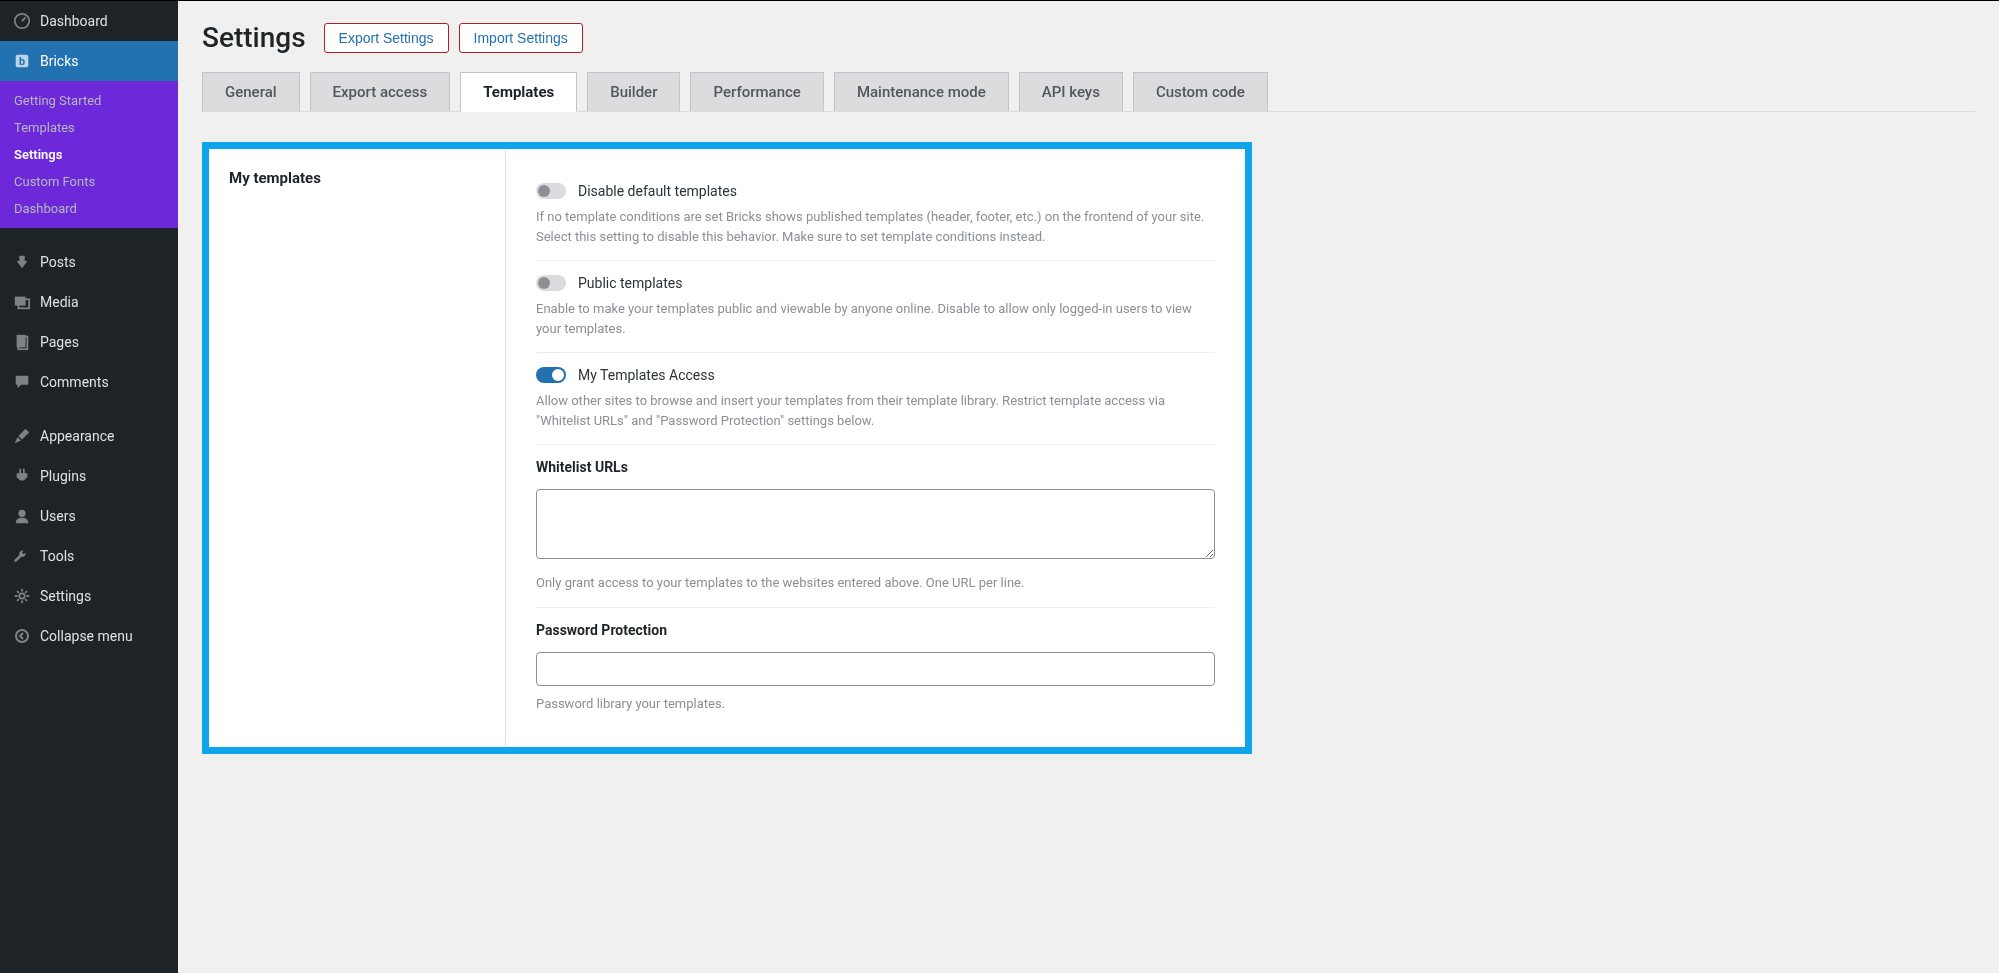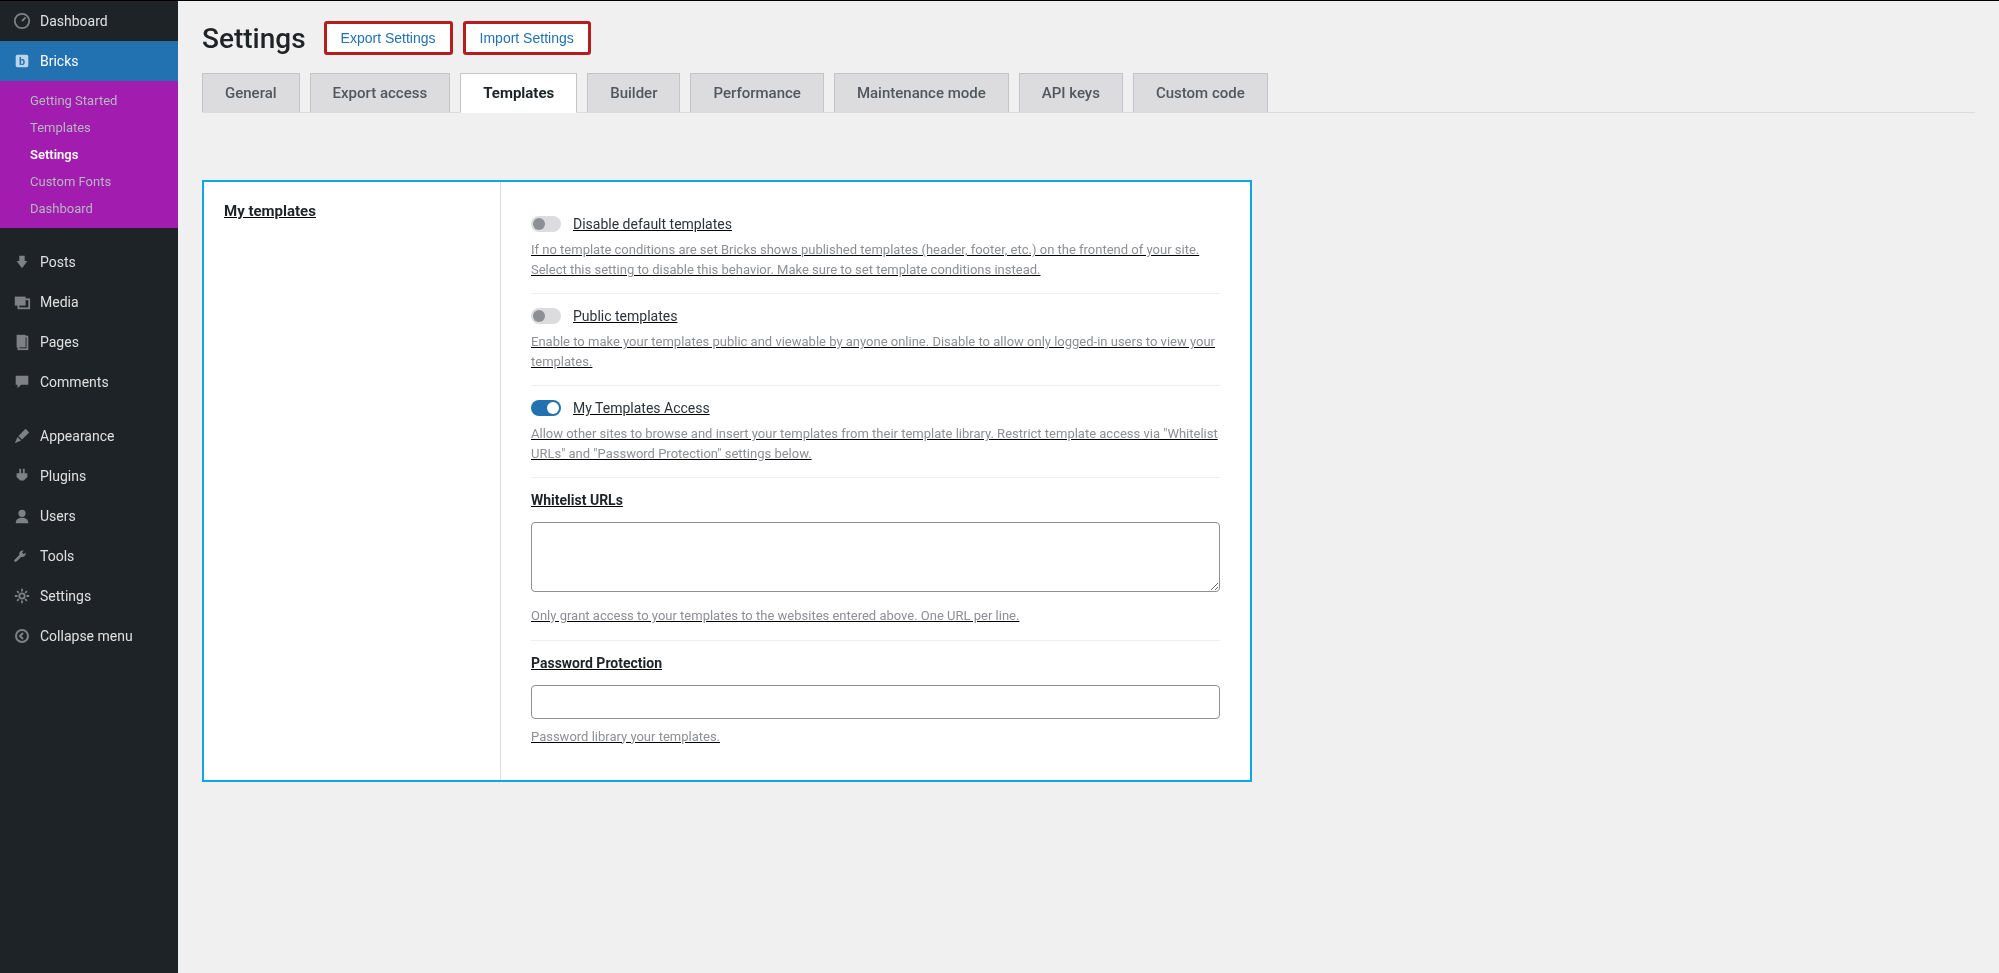--- a/index.html
+++ b/index.html
@@ -7,36 +7,36 @@
 
 .layout { display: flex; min-height: 100vh; border-top: 1px solid #000; }
 
 
 .sidebar { width: 178px; background: #1d2327; color: #fff; flex-shrink: 0; }
 .sidebar-item { display: flex; align-items: center; padding: 10px 12px; color: #e0e0e0; font-size: 14px; cursor: pointer; gap: 8px; }
 .sidebar-item .icon { width: 20px; height: 20px; display: flex; align-items: center; justify-content: center; opacity: 0.7; }
 .sidebar-item.top { font-weight: 400; }
 .sidebar-item.active { background: #2271b1; color: #fff; position: relative; }
 .sidebar-item.active::after { content: ""; position: absolute; right: -8px; top: 50%; transform: translateY(-50%); border: 8px solid transparent; border-right-color: #f0f0f1; }
-.sidebar-sub { background: #a21caf; padding: 6px 16px; }
+.sidebar-sub { background: #6d28d9; padding: 6px 0; }
 .sidebar-sub-item { padding: 6px 14px; color: #b4b9be; font-size: 13px; cursor: pointer; }
 .sidebar-sub-item.current { font-weight: 600; color: #fff; }
 .sidebar-gap { height: 14px; }
 
 
 .content { flex: 1; padding: 20px 24px; overflow: auto; }
 .header-row { display: flex; align-items: center; gap: 10px; margin-bottom: 18px; }
 .page-title { font-size: 28px; font-weight: 500; color: #1d2327; margin-right: 8px; }
-.hdr-btn { border: 3px solid #b91c1c; color: #2271b1; background: #fff; font-size: 14px; padding: 6px 14px; border-radius: 3px; cursor: pointer; }
+.hdr-btn { border: 1px solid #b91c1c; color: #2271b1; background: #fff; font-size: 14px; padding: 6px 14px; border-radius: 3px; cursor: pointer; }
 
 .tabs { display: flex; gap: 10px; border-bottom: 1px solid #dcdcde; }
 .tab { padding: 10px 22px; background: #dcdcde; color: #50575e; font-size: 15px; font-weight: 500; border: 1px solid #c3c4c7; border-bottom: none; cursor: pointer; }
 .tab.active { background: #fff; color: #1d2327; font-weight: 700; border-bottom: 1px solid #fff; margin-bottom: -1px; }
 
-.panel { background: #fff; border: 2px solid #0ea5e9; margin-top: 67px; display: flex; max-width: 1050px; text-decoration: underline; }
+.panel { background: #fff; border: 7px solid #0ea5e9; margin-top: 30px; display: flex; max-width: 1050px; }
 .panel-left { width: 297px; border-right: 1px solid #dcdcde; padding: 20px; }
 .panel-left h3 { font-size: 15px; font-weight: 700; color: #1d2327; }
 .panel-right { flex: 1; padding: 20px 30px; }
 
 .setting-row { padding: 14px 0; border-bottom: 1px solid #eee; }
 .setting-row:last-child { border-bottom: none; }
 .setting-head { display: flex; align-items: flex-start; gap: 12px; margin-bottom: 8px; }
 .setting-label { font-size: 14px; color: #2c3338; }
 .setting-desc { font-size: 13px; color: #8c8f94; line-height: 1.5; }
 

